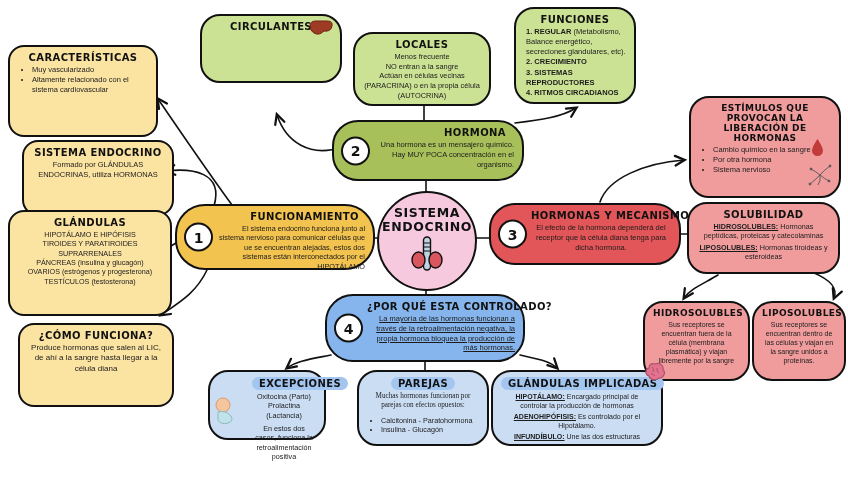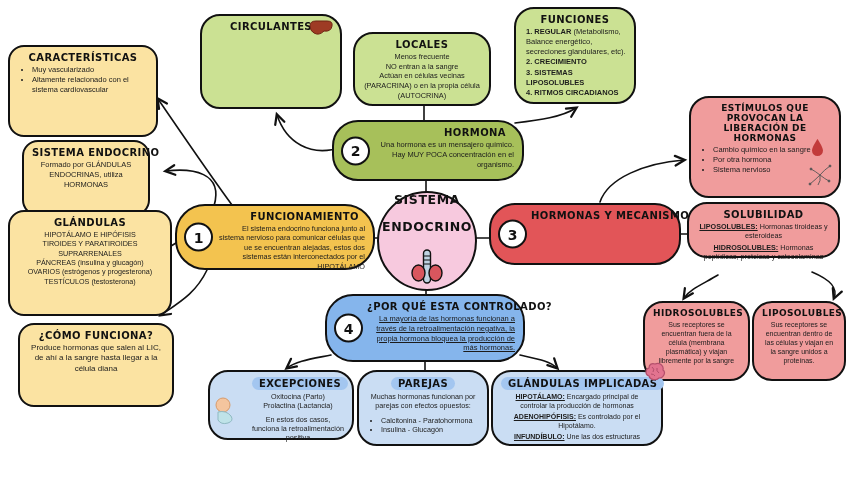--- a/index.html
+++ b/index.html
@@ -24,21 +24,21 @@
   .salmon{background:#F09C9C;border-radius:20px;}
   .blue{background:#85B5EC;border-radius:28px;}
   .bluel{background:#CADDF3;border-radius:20px;}
   .pill{background:#A3C6F0;border-radius:7px;padding:1px 7px;display:inline-block;}
   .num{position:absolute;left:7px;top:50%;transform:translateY(-50%);width:25px;height:25px;
        border-radius:50%;background:#fff;border:2.5px solid #111;display:flex;align-items:center;
        justify-content:center;font-family:"DejaVu Sans",sans-serif;font-weight:bold;font-size:14px;color:#111;z-index:3;}
   .withnum{padding-left:40px;}
   .center-circle{position:absolute;z-index:2;left:377px;top:191px;width:96px;height:96px;border-radius:50%;
        background:#F7C9DE;border:2.5px solid #111;display:flex;flex-direction:column;align-items:center;
-       justify-content:space-between;}
+       justify-content:center;}
   .center-circle .ct{font-family:"DejaVu Sans",sans-serif;font-weight:bold;font-size:12.5px;
        letter-spacing:.6px;color:#111;line-height:1.15;}
   .term{font-weight:bold;text-decoration:underline;}
   .fn-list{text-align:left;font-size:7.5px;line-height:1.35;color:#1c1c1c;padding-left:2px;}
   .fn-num{font-weight:bold;}
   .icon{position:absolute;z-index:3;}
   .entry{margin-bottom:2px;}
 </style>
 </head>
 <body>
@@ -74,21 +74,21 @@
   </svg>
 
   <div class="box yellow" style="left:8px;top:45px;width:150px;height:92px;">
     <div class="title">CARACTERÍSTICAS</div>
     <ul class="blts">
       <li>Muy vascularizado</li>
       <li>Altamente relacionado con el sistema cardiovascular</li>
     </ul>
   </div>
 
-  <div class="box yellow" style="left:22px;top:140px;width:128px;height:76px;">
+  <div class="box yellow" style="left:22px;top:140px;width:152px;height:76px;">
     <div class="title">SISTEMA ENDOCRINO</div>
     <div class="body">Formado por GLÁNDULAS ENDOCRINAS, utiliza HORMONAS</div>
   </div>
 
   <div class="box yellow" style="left:8px;top:210px;width:164px;height:106px;">
     <div class="title">GLÁNDULAS</div>
     <div class="body" style="font-size:7.2px;">
       <span class="ln">HIPOTÁLAMO E HIPÓFISIS</span>
       <span class="ln">TIROIDES Y PARATIROIDES</span>
       <span class="ln">SUPRARRENALES</span>
@@ -102,21 +102,21 @@
     <div class="title">¿CÓMO FUNCIONA?</div>
     <div class="body" style="font-size:8px;">Produce hormonas que salen al LIC, de ahí a la sangre hasta llegar a la célula diana</div>
   </div>
 
   <div class="box gold withnum" style="left:175px;top:204px;width:200px;height:66px;">
     <div class="num">1</div>
     <div class="title" style="text-align:right;padding-right:6px;">FUNCIONAMIENTO</div>
     <div class="body" style="text-align:right;font-size:7.3px;">El sistema endocrino funciona junto al sistema nervioso para comunicar células que ue se encuentran alejadas, estos dos sistemas están interconectados por el HIPOTÁLAMO</div>
   </div>
 
-  <div class="box greenl" style="left:200px;top:14px;width:142px;height:95px;">
+  <div class="box greenl" style="left:200px;top:14px;width:142px;height:69px;">
     <span class="icon" style="right:6px;top:4px;">
       <svg width="25" height="17" viewBox="0 0 25 17">
           <path d="M1,6 Q1,1 7,1 L18,1 Q24,1 23,6 Q22,12 15,11 Q10,16 5,13 Q1,11 1,6 Z" fill="#9E3B24" stroke="#6E2413" stroke-width="1"></path>
         </svg>
     </span>
     <div class="title">CIRCULANTES</div>
   </div>
 
   <div class="box greenl" style="left:353px;top:32px;width:138px;height:74px;">
     <div class="title">LOCALES</div>
@@ -125,21 +125,21 @@
       <span class="ln">NO entran a la sangre</span>
       <span class="ln">Actúan en células vecinas (PARACRINA) o en la propia célula (AUTOCRINA)</span>
     </div>
   </div>
 
   <div class="box greenl" style="left:514px;top:7px;width:122px;height:97px;">
     <div class="title">FUNCIONES</div>
     <div class="fn-list">
       <div><span class="fn-num">1.</span> <span class="fn-num">REGULAR</span><span> (Metabolismo, Balance energético, secreciones glandulares, etc).</span></div>
       <div><span class="fn-num">2.</span> <span class="fn-num">CRECIMIENTO</span></div>
-      <div><span class="fn-num">3.</span> <span class="fn-num">SISTEMAS LIPOSOLUBLES</span></div>
+      <div><span class="fn-num">3.</span> <span class="fn-num">SISTEMAS REPRODUCTORES</span></div>
       <div><span class="fn-num">4.</span> <span class="fn-num">RITMOS CIRCADIANOS</span></div>
     </div>
   </div>
 
   <div class="box greend withnum" style="left:332px;top:120px;width:192px;height:61px;">
     <div class="num">2</div>
     <div class="title" style="text-align:right;padding-right:8px;">HORMONA</div>
     <div class="body" style="text-align:right;font-size:7.5px;">Una hormona es un mensajero químico. Hay MUY POCA concentración en el organismo.</div>
   </div>
 
@@ -154,20 +154,21 @@
         <line x1="13" y1="15" x2="19" y2="15" stroke="#111" stroke-width="1"></line>
         <ellipse cx="7.5" cy="24" rx="6.5" ry="8" fill="#D9565E" stroke="#111" stroke-width="1.4"></ellipse>
         <ellipse cx="24.5" cy="24" rx="6.5" ry="8" fill="#D9565E" stroke="#111" stroke-width="1.4"></ellipse>
       </svg>
     </span>
   </div>
 
   <div class="box red withnum" style="left:489px;top:203px;width:192px;height:62px;">
     <div class="num">3</div>
     <div class="title">HORMONAS Y MECANISMOS</div>
+    <div class="body">El efecto de la hormona dependerá del receptor que la célula diana tenga para dicha hormona.</div>
   </div>
 
   <div class="box salmon" style="left:689px;top:96px;width:152px;height:102px;">
     <div class="title sm">ESTÍMULOS QUE PROVOCAN LA LIBERACIÓN DE HORMONAS</div>
     <ul class="blts" style="width:98px;">
       <li>Cambio químico en la sangre</li>
       <li>Por otra hormona</li>
       <li>Sistema nervioso</li>
     </ul>
     <span class="icon" style="right:14px;top:40px;">
@@ -179,62 +180,62 @@
       <svg width="26" height="24" viewBox="0 0 26 24" fill="none" stroke="#555" stroke-width="0.9">
         <path d="M3,21 Q8,17 13,12 M13,12 Q17,7 23,3 M13,12 Q18,16 22,18 M13,12 Q8,8 4,6 M13,12 Q14,18 11,22"></path>
         <circle cx="3" cy="21" r="1" fill="#555"></circle>
           <circle cx="23" cy="3" r="1" fill="#555"></circle>
         <circle cx="22" cy="18" r="1" fill="#555"></circle>
           <circle cx="4" cy="6" r="1" fill="#555"></circle>
       </svg>
     </span>
   </div>
 
-  <div class="box salmon" style="left:687px;top:202px;width:153px;height:56px;">
+  <div class="box salmon" style="left:687px;top:202px;width:153px;height:72px;">
     <div class="title">SOLUBILIDAD</div>
     <div class="body" style="font-size:7.2px;">
+      <div class="entry"><span class="term">HIDROSOLUBLES:</span> <span>Hormonas peptídicas, proteicas y catecolaminas</span></div>
       <div class="entry"><span class="term">LIPOSOLUBLES:</span> <span>Hormonas tiroideas y esteroideas</span></div>
-      <div class="entry"><span class="term">HIDROSOLUBLES:</span> <span>Hormonas peptídicas, proteicas y catecolaminas</span></div>
     </div>
   </div>
 
   <div class="box salmon" style="left:643px;top:301px;width:107px;height:80px;">
     <div class="title" style="font-size:9px;">HIDROSOLUBLES</div>
     <div class="body" style="font-size:7px;">Sus receptores se encuentran fuera de la célula (membrana plasmática) y viajan libremente por la sangre</div>
   </div>
 
   <div class="box salmon" style="left:752px;top:301px;width:94px;height:80px;">
     <div class="title" style="font-size:9px;">LIPOSOLUBLES</div>
     <div class="body" style="font-size:7px;">Sus receptores se encuentran dentro de las células y viajan en la sangre unidos a proteínas.</div>
   </div>
 
   <div class="box blue withnum" style="left:325px;top:294px;width:200px;height:68px;">
     <div class="num">4</div>
     <div class="title">¿POR QUÉ ESTA CONTROLADO?</div>
     <div class="body" style="text-align:right;text-decoration:underline;">La mayoría de las hormonas funcionan a través de la retroalimentación negativa, la propia hormona bloquea la producción de más hormonas.</div>
   </div>
 
-  <div class="box bluel" style="left:208px;top:370px;width:146px;height:70px;padding-left:42px;">
+  <div class="box bluel" style="left:208px;top:370px;width:118px;height:70px;padding-left:42px;">
     <span class="icon" style="left:3px;top:24px;">
       <svg width="26" height="30" viewBox="0 0 26 30">
         <circle cx="10" cy="9" r="7" fill="#F4C59E" stroke="#D79B6B" stroke-width="1"></circle>
         <path d="M5,16 Q13,14 18,20 Q21,25 15,27 Q8,29 5,24 Z" fill="#BFE3E8" stroke="#8FB9C2" stroke-width="1"></path>
       </svg>
     </span>
     <div class="title"><span class="pill">EXCEPCIONES</span></div>
     <div class="body" style="font-size:7.2px;">
       <span class="ln">Oxitocina (Parto)</span>
       <span class="ln">Prolactina (Lactancia)</span>
       <span class="ln" style="margin-top:4px;">En estos dos casos, funciona la retroalimentación positiva</span>
     </div>
   </div>
 
   <div class="box bluel" style="left:357px;top:370px;width:132px;height:76px;">
     <div class="title"><span class="pill">PAREJAS</span></div>
-    <div class="body" style="font-size:7.2px;">Muchas hormonas funcionan por parejas con efectos opuestos:</div>
+    <div class="body" style="font-size:7.2px;font-family:Liberation Serif, serif;">Muchas hormonas funcionan por parejas con efectos opuestos:</div>
     <ul class="blts" style="font-size:7.2px;margin-top:5px;">
       <li>Calcitonina - Paratohormona</li>
       <li>Insulina - Glucagón</li>
     </ul>
   </div>
 
   <div class="box bluel" style="left:491px;top:370px;width:172px;height:76px;">
     <span class="icon" style="right:-6px;top:-10px;">
       <svg width="24" height="22" viewBox="0 0 24 22">
         <path d="M12,2 C17,0 21,4 20,8 C23,10 21,16 16,16 C13,19 7,18 6,14 C2,13 2,7 6,6 C6,2 9,1 12,2 Z" fill="#E2738F" stroke="#B44F6C" stroke-width="1.2"></path>

